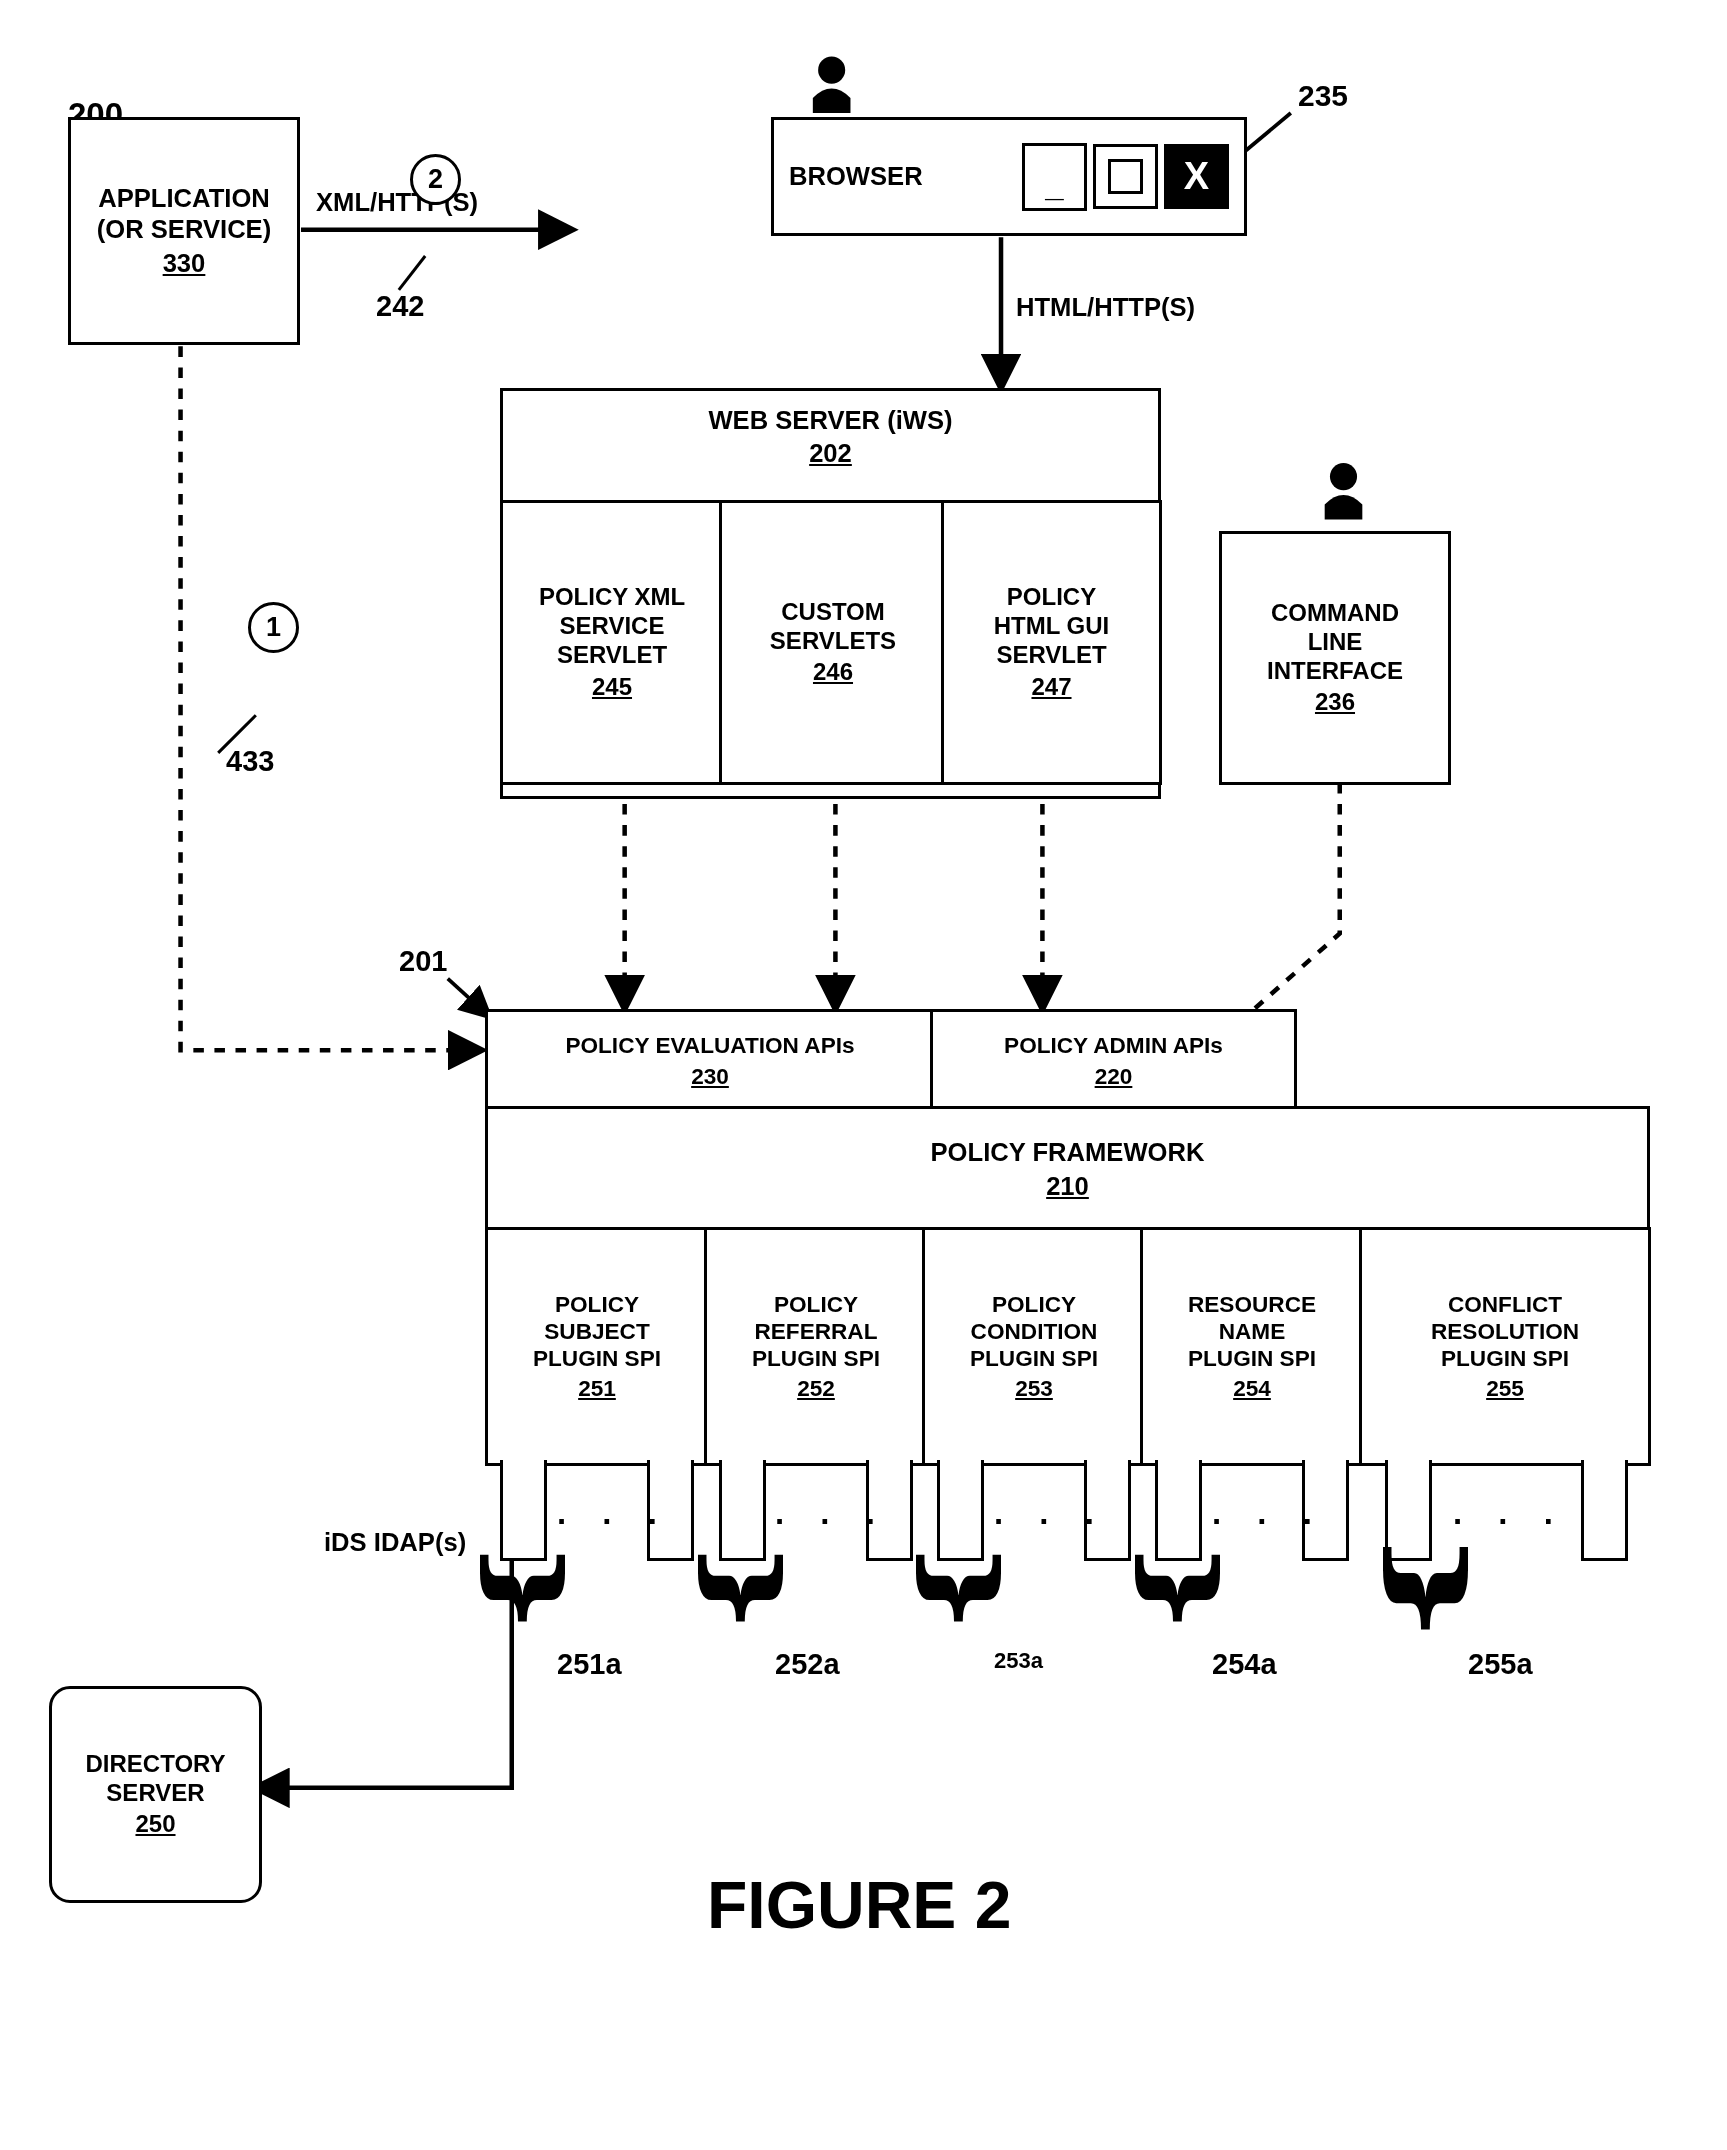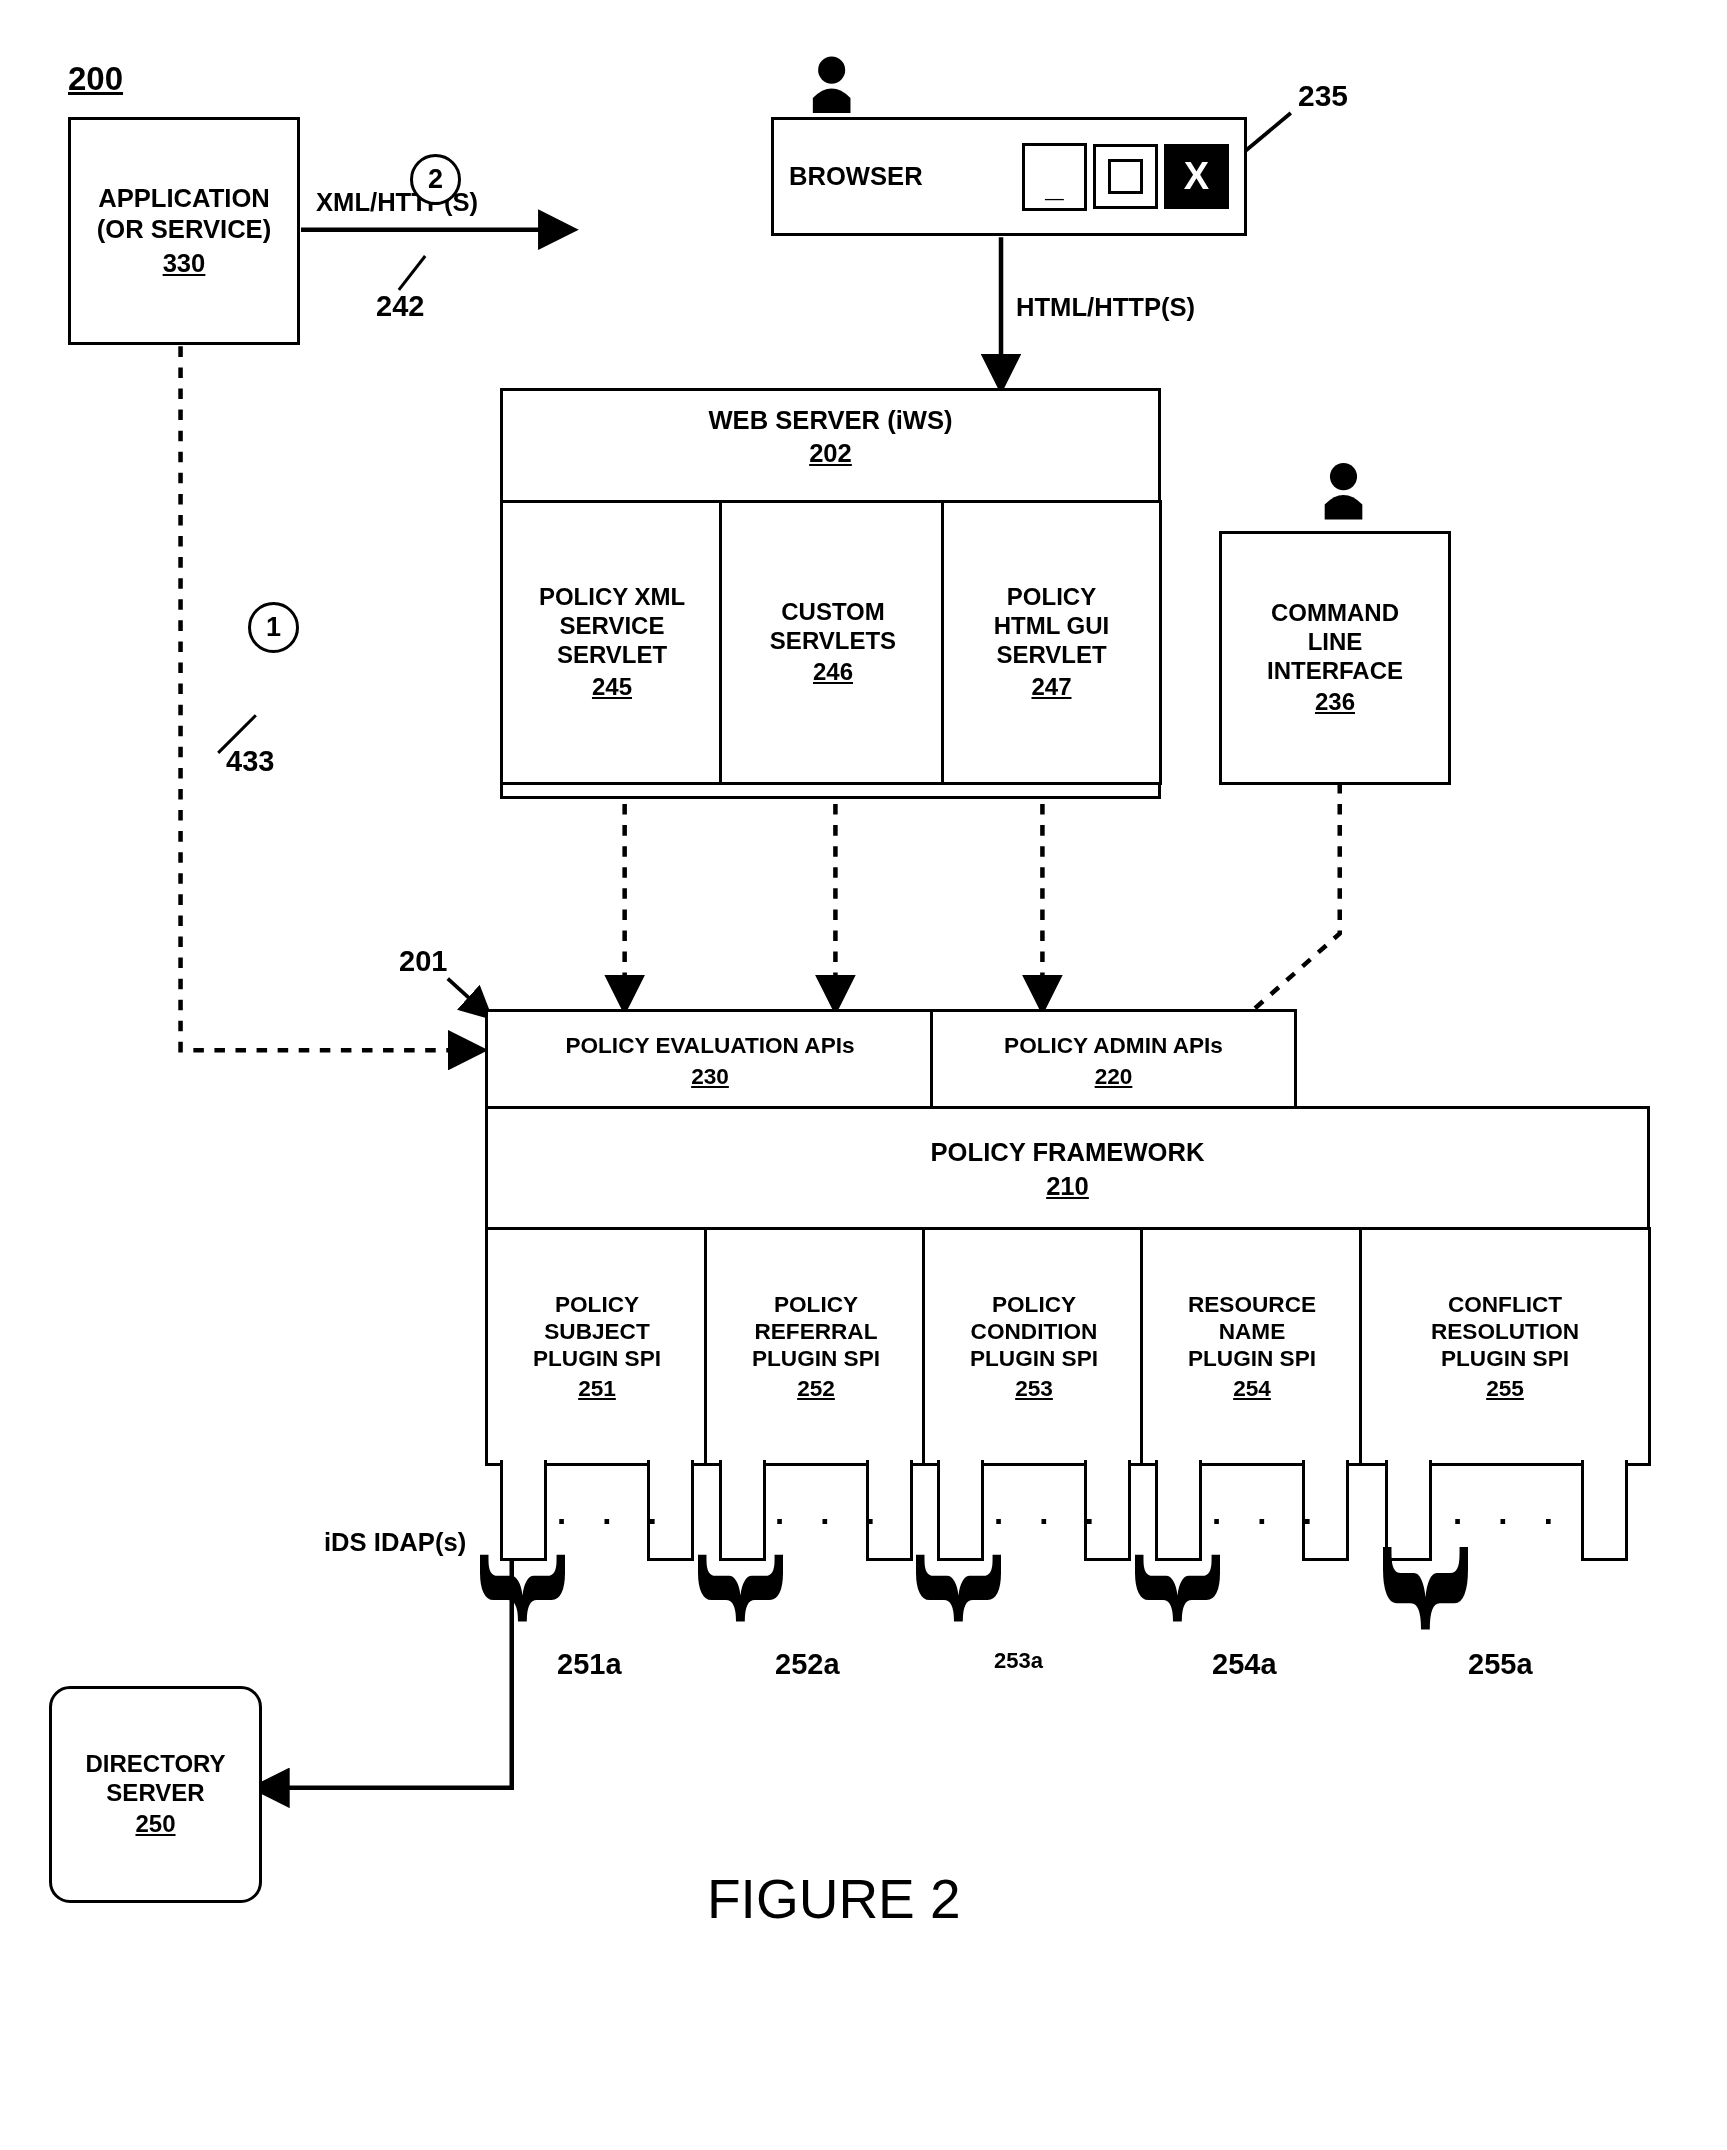--- a/index.html
+++ b/index.html
@@ -26,21 +26,21 @@
     line-height: 1.2;
   }
   .box .ref {
     text-decoration: underline;
     margin-top: 3px;
   }
   .label {
     position: absolute;
     white-space: nowrap;
   }
-  .underline { text-decoration: underline; }
+  .underline { text-decoration: underline; margin-top: 36px; }
   .circle-num {
     position: absolute;
     width: 45px; height: 45px;
     border: 3.8px solid #000;
     border-radius: 50%;
     display: flex; align-items: center; justify-content: center;
     font-size: 27px;
     background: #fff;
   }
   .ubox {
@@ -61,22 +61,22 @@
     transform-origin: center;
   }
   svg.wires {
     position: absolute;
     left: 0; top: 0;
     width: 1656px; height: 2093px;
     pointer-events: none;
   }
   .figure-title {
     position: absolute;
-    font-size: 55px;
-    font-weight: 400;
+    font-size: 66px;
+    font-weight: 700;
   }
 </style>
 </head>
 <body>
 
 <div class="canvas">
 
   <svg class="wires" viewBox="0 0 2200 2780" width="1656" height="2093">
     <defs>
       <marker id="arrow" viewBox="0 0 12 12" refX="10" refY="6" markerWidth="9" markerHeight="9" orient="auto-start-reverse">

